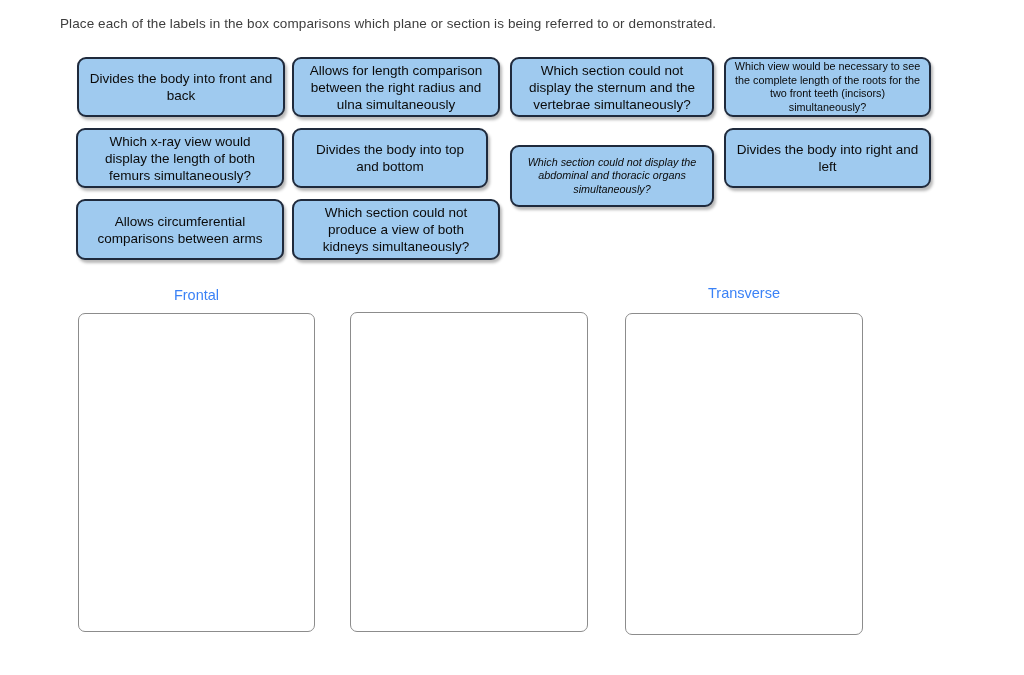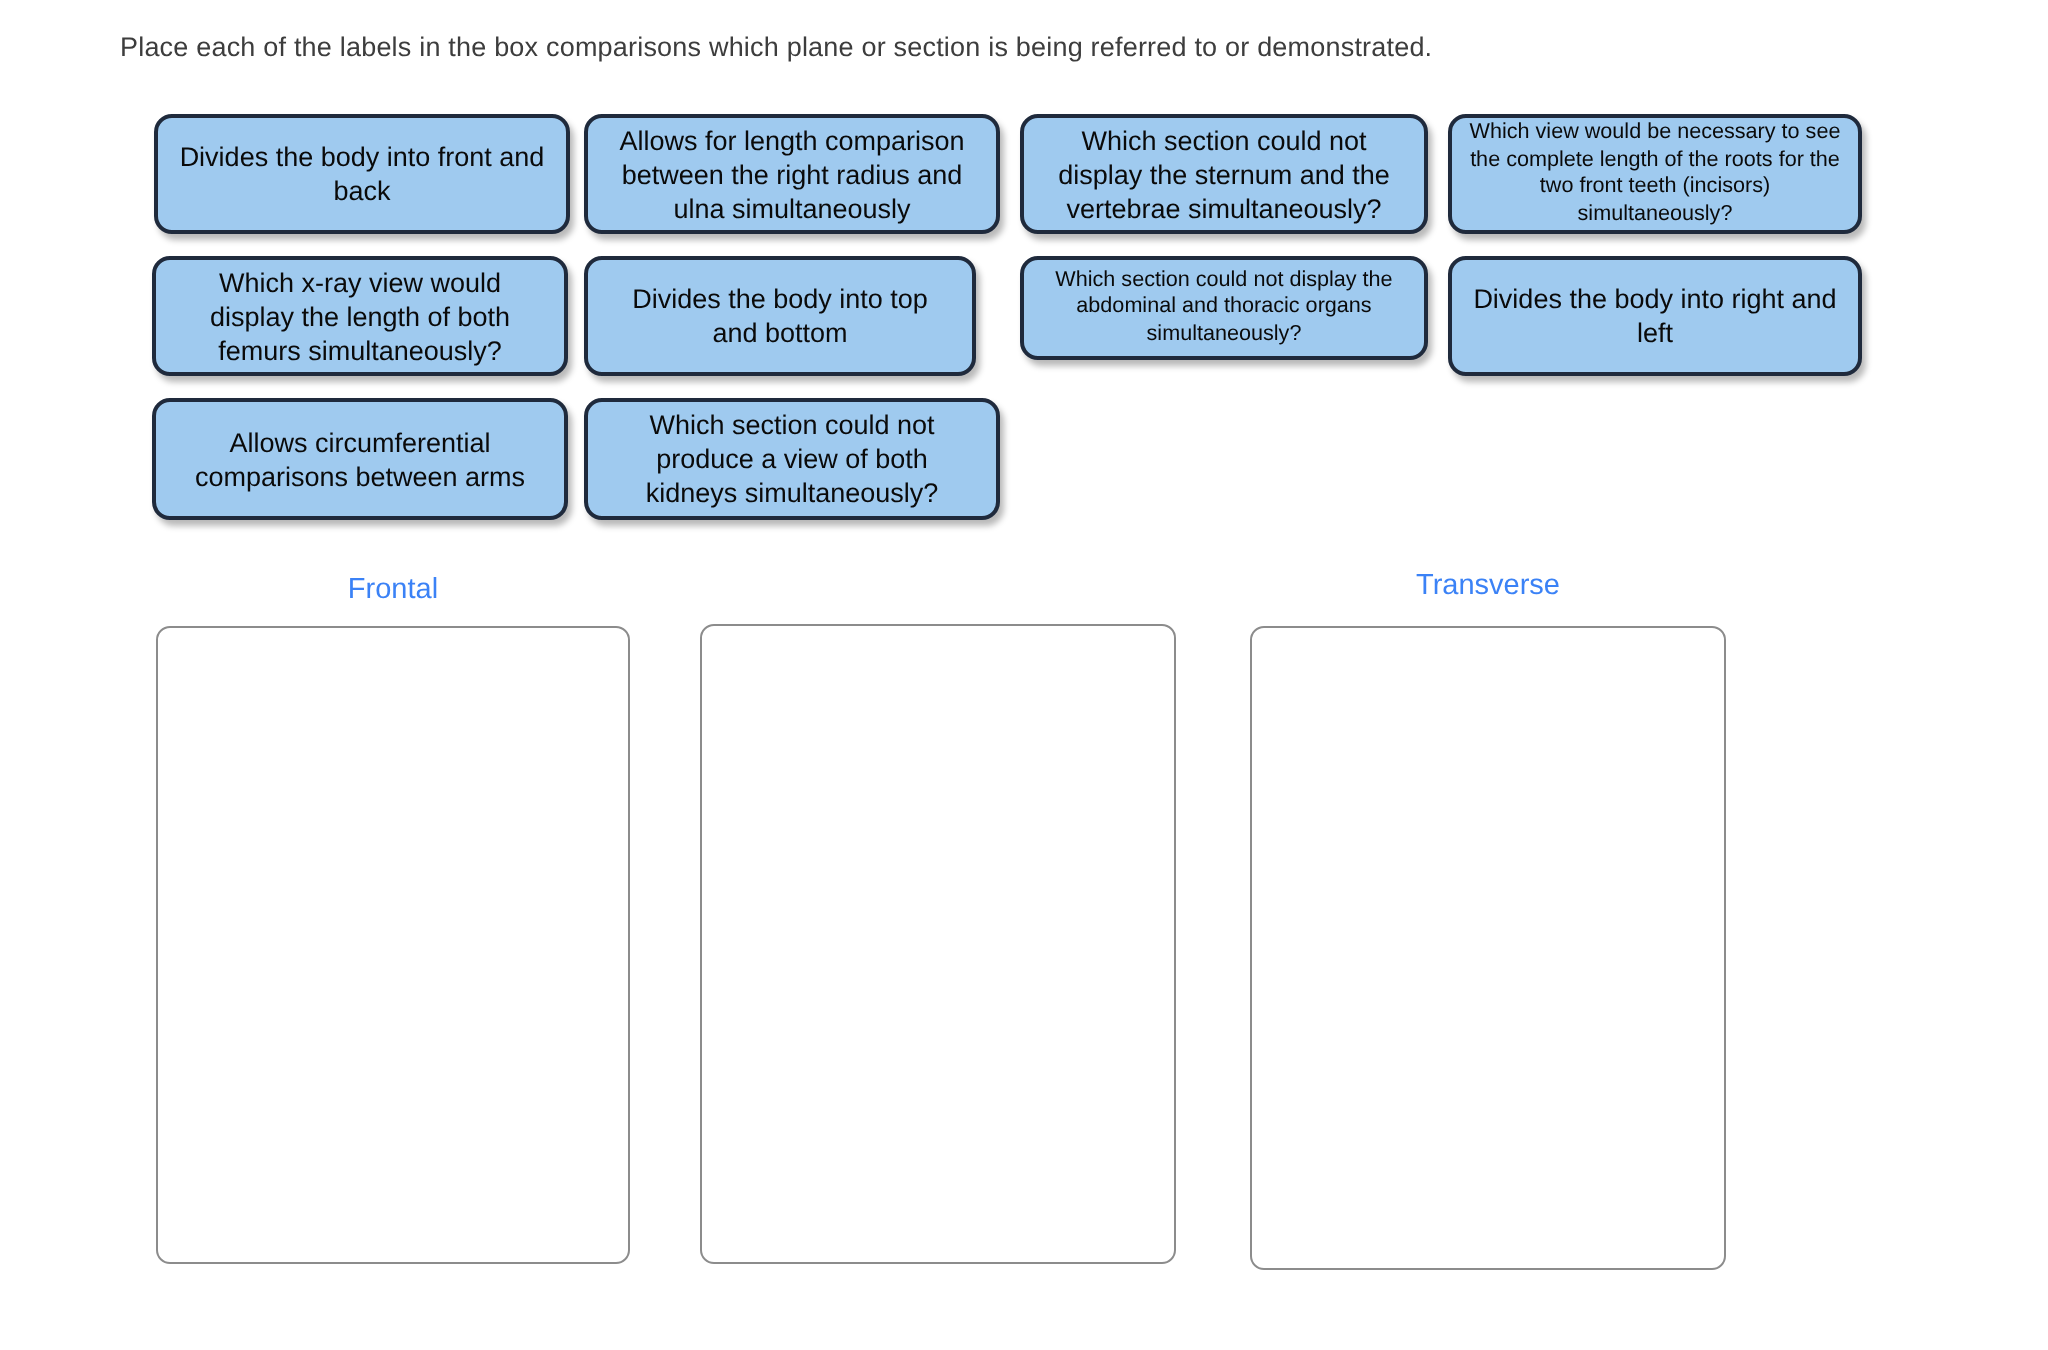--- a/index.html
+++ b/index.html
@@ -66,21 +66,21 @@
 
   <div class="instruction">Place each of the labels in the box comparisons which plane or section is being referred to or demonstrated.</div>
 
   <div class="label-box" style="left:77px; top:57px; width:208px; height:60px;">Divides the body into front and back</div>
   <div class="label-box" style="left:292px; top:57px; width:208px; height:60px;">Allows for length comparison between the right radius and ulna simultaneously</div>
   <div class="label-box" style="left:510px; top:57px; width:204px; height:60px;">Which section could not display the sternum and the vertebrae simultaneously?</div>
   <div class="label-box small" style="left:724px; top:57px; width:207px; height:60px;">Which view would be necessary to see the complete length of the roots for the two front teeth (incisors) simultaneously?</div>
 
   <div class="label-box" style="left:76px; top:128px; width:208px; height:60px;">Which x-ray view would display the length of both femurs simultaneously?</div>
   <div class="label-box" style="left:292px; top:128px; width:196px; height:60px;">Divides the body into top and bottom</div>
-  <div class="label-box small" style="left:510px; top:128px; width:204px; height:52px;">Which section could not display the abdominal and thoracic organs simultaneously?</div>
+  <div class="label-box small" style="left:510px; top:145px; width:204px; height:62px;font-style:italic;">Which section could not display the abdominal and thoracic organs simultaneously?</div>
   <div class="label-box" style="left:724px; top:128px; width:207px; height:60px;">Divides the body into right and left</div>
 
   <div class="label-box" style="left:76px; top:199px; width:208px; height:61px;">Allows circumferential comparisons between arms</div>
   <div class="label-box" style="left:292px; top:199px; width:208px; height:61px;">Which section could not produce a view of both kidneys simultaneously?</div>
 
   <div class="zone-title" style="left:78px;  top:287px; width:237px;">Frontal</div>
   <div class="zone-title" style="left:625px; top:285px; width:238px;">Transverse</div>
 
   <div class="zone-box" style="left:78px;  top:313px; width:237px; height:319px;"></div>
   <div class="zone-box" style="left:350px; top:312px; width:238px; height:320px;"></div>

